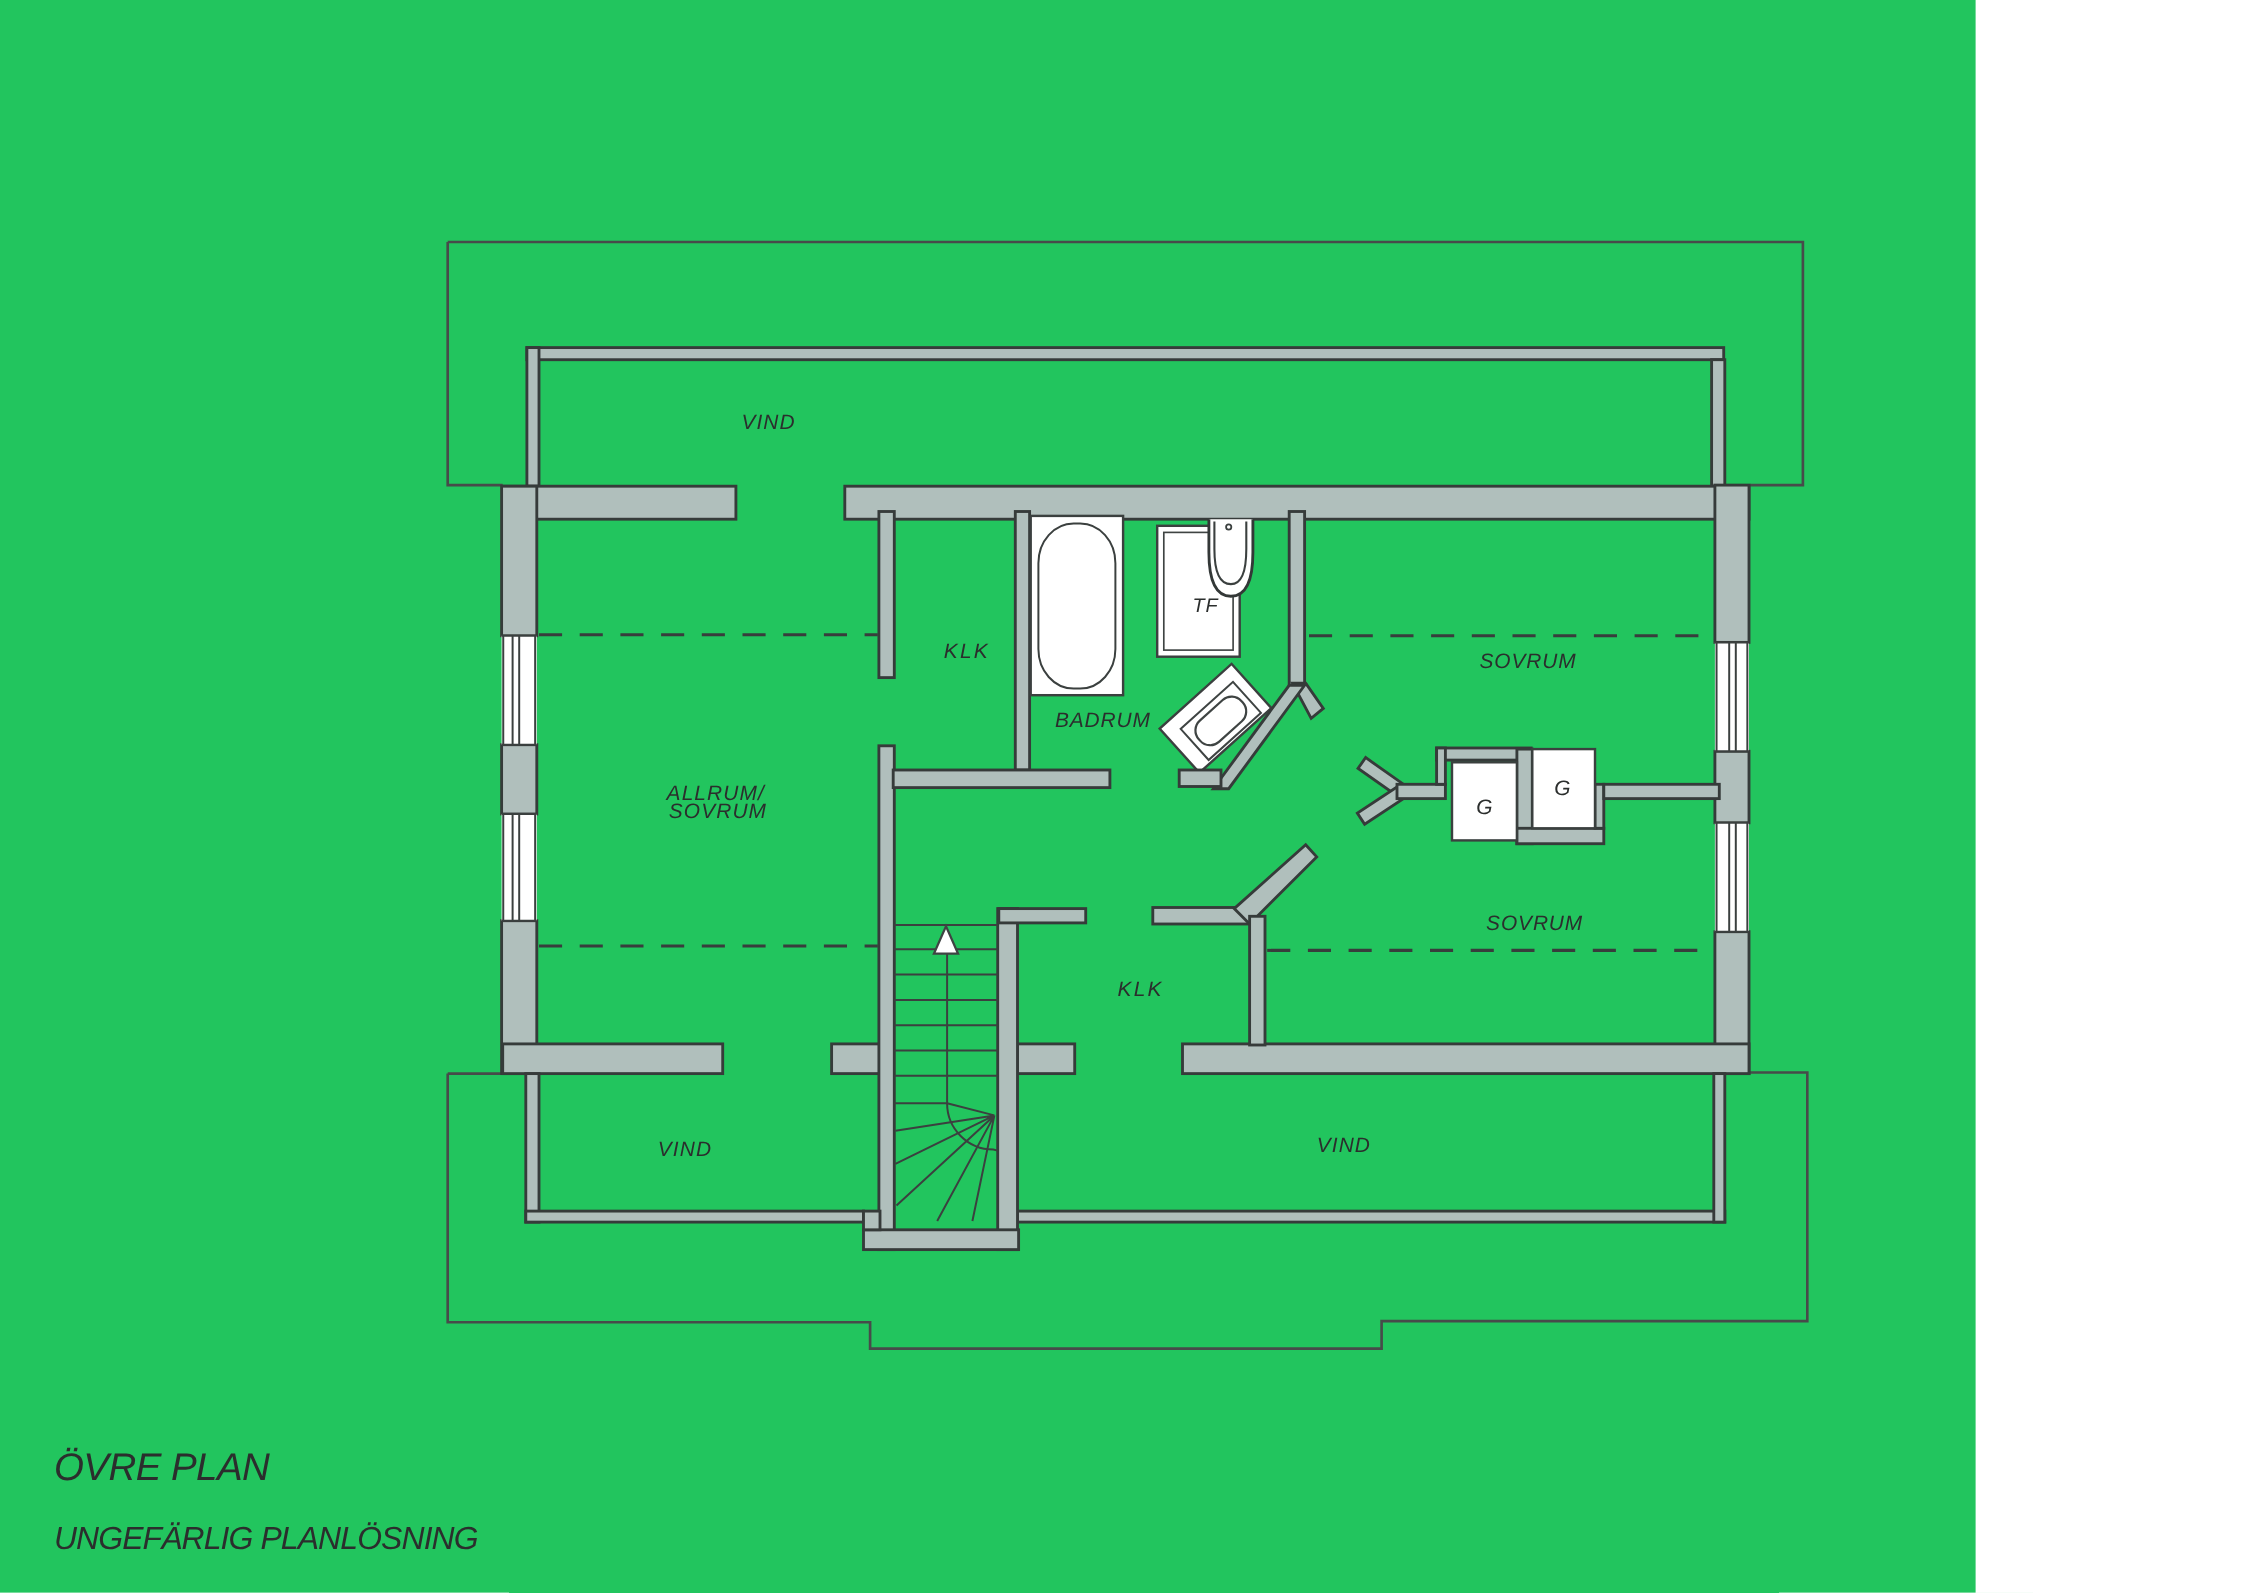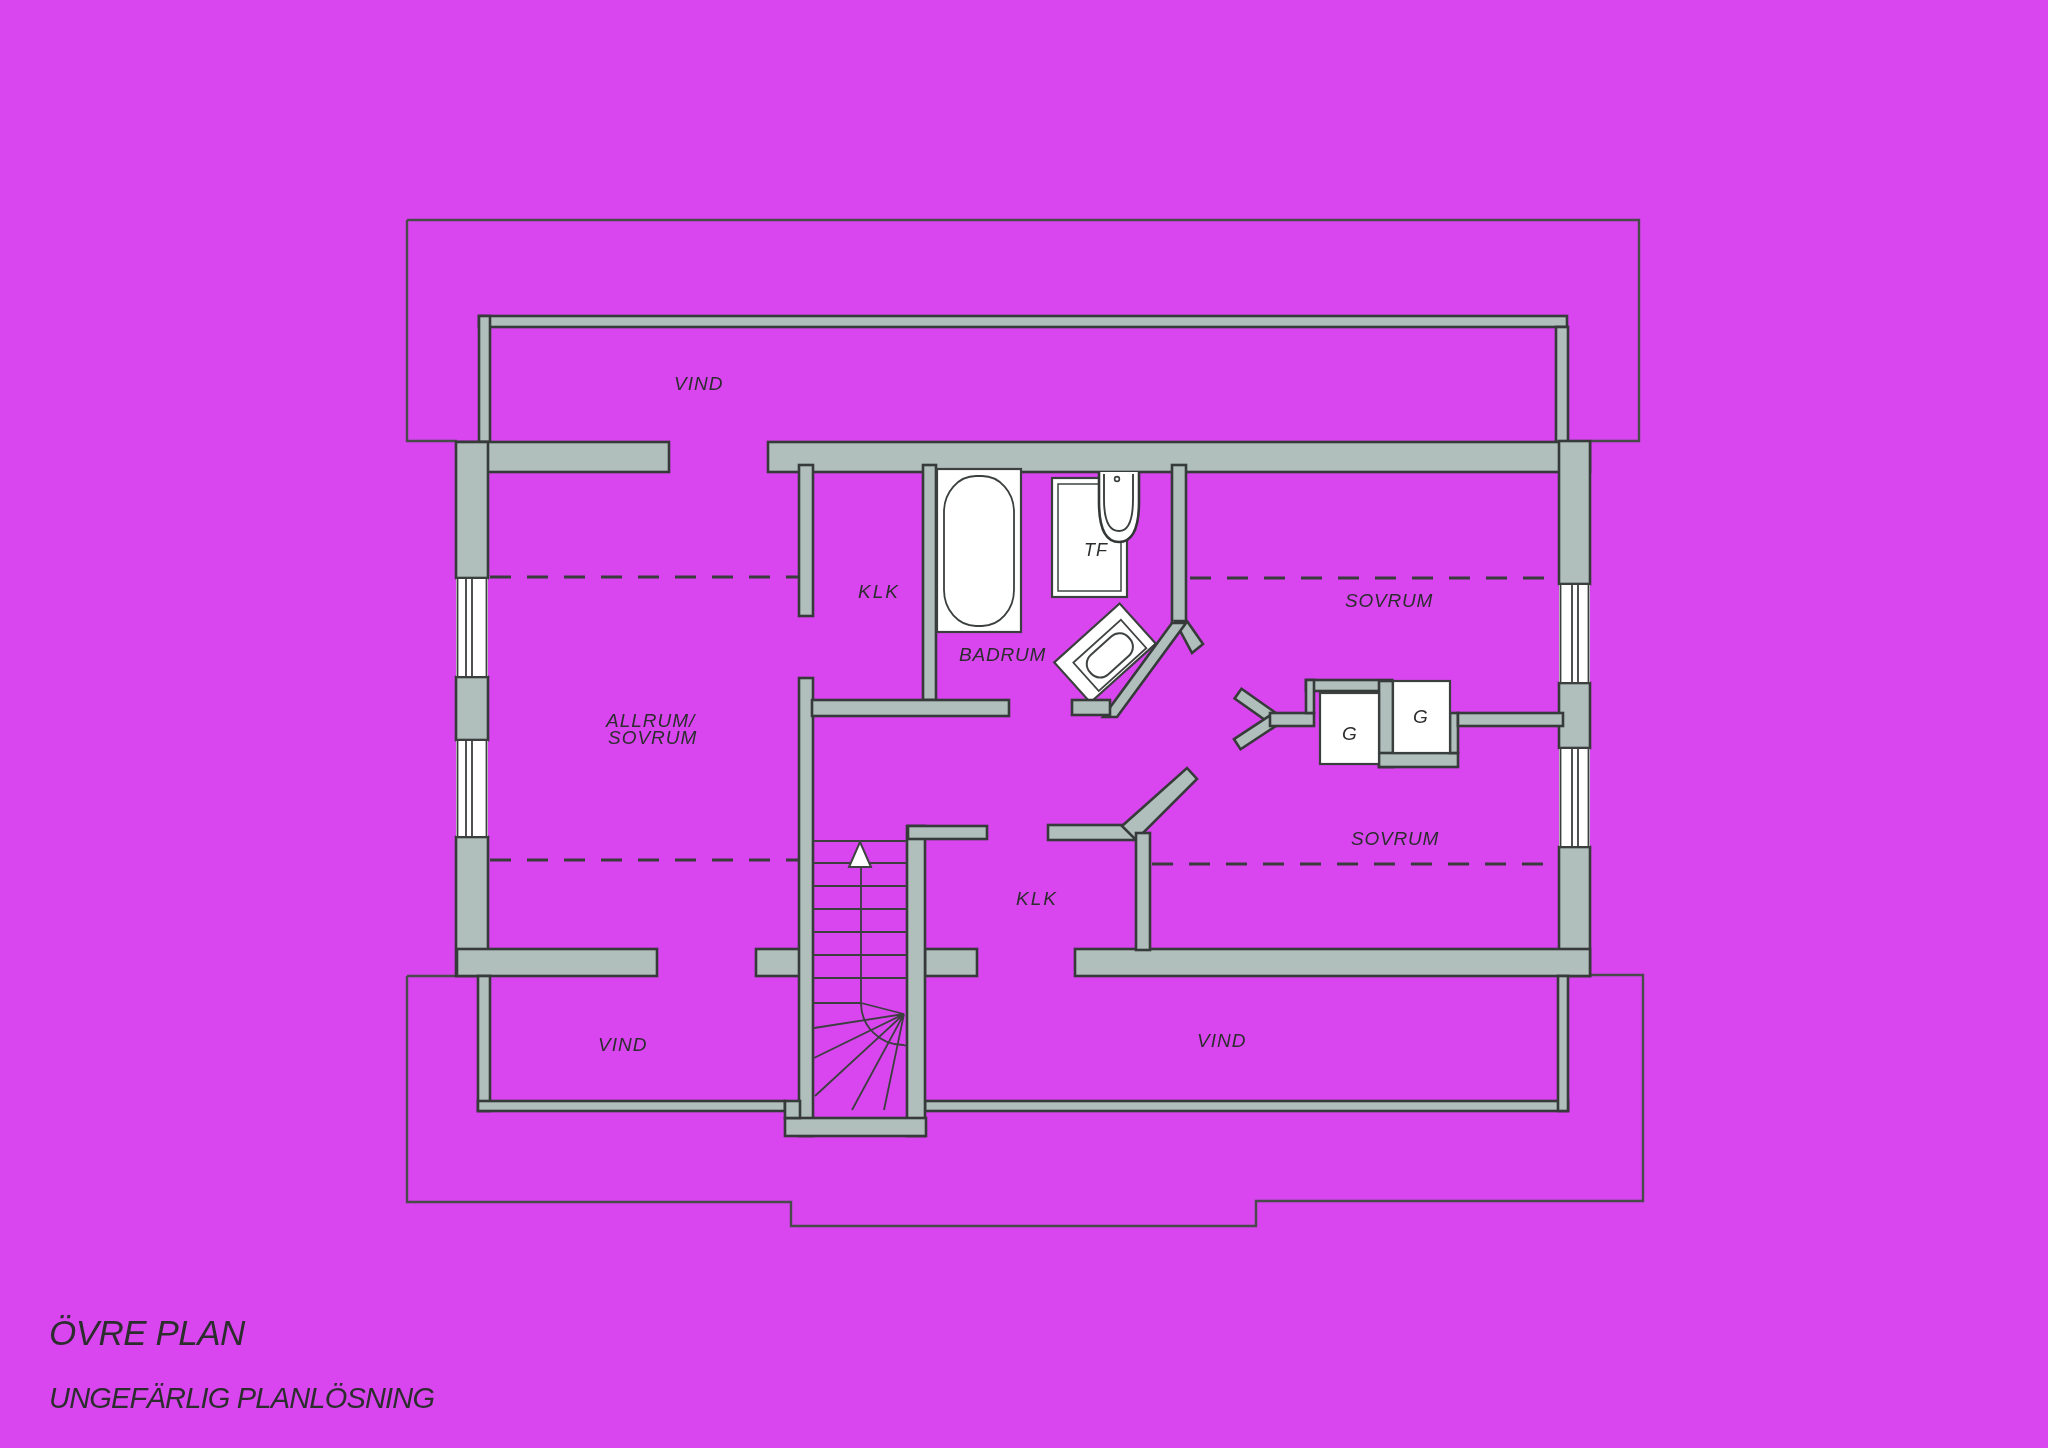--- a/index.html
+++ b/index.html
@@ -1,16 +1,16 @@
 <!DOCTYPE html>
 <html><head>
 <meta charset="utf-8">
 <style>
 html,body{margin:0;padding:0;background:#ffffff;}
-#page{position:relative;width:2048px;height:1448px;background:#d946ef;overflow:hidden;}
+#page{position:relative;width:1796px;height:1448px;background:#22c55e;overflow:hidden;}
 text{font-family:"Liberation Sans",sans-serif;font-style:italic;fill:#2b2e2d;}
 .wall{fill:#b0bfbc;stroke:#363b3a;stroke-width:2.6;}
 .thin{fill:none;stroke:#474b4a;stroke-width:2.4;}
 .furn{fill:#ffffff;stroke:#3b403f;stroke-width:2.2;}
 .fline{fill:none;stroke:#3b403f;stroke-width:1.8;}
 .dash{fill:none;stroke:#383d3c;stroke-width:2.8;stroke-dasharray:21 16;}
 </style>
 </head>
 <body>
 <div id="page">

